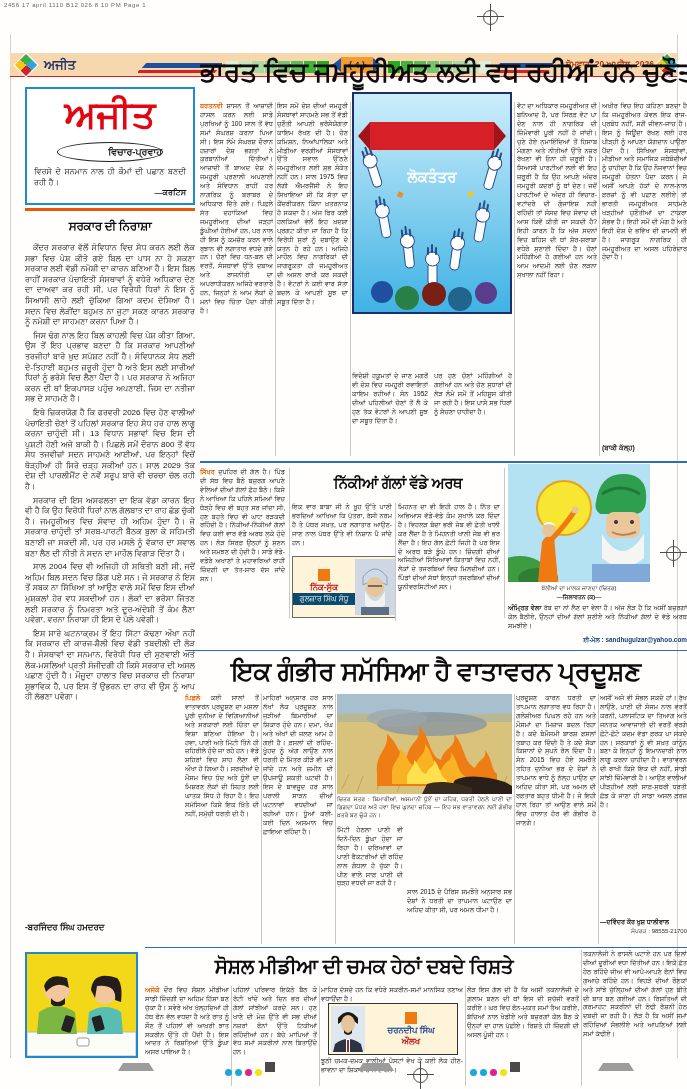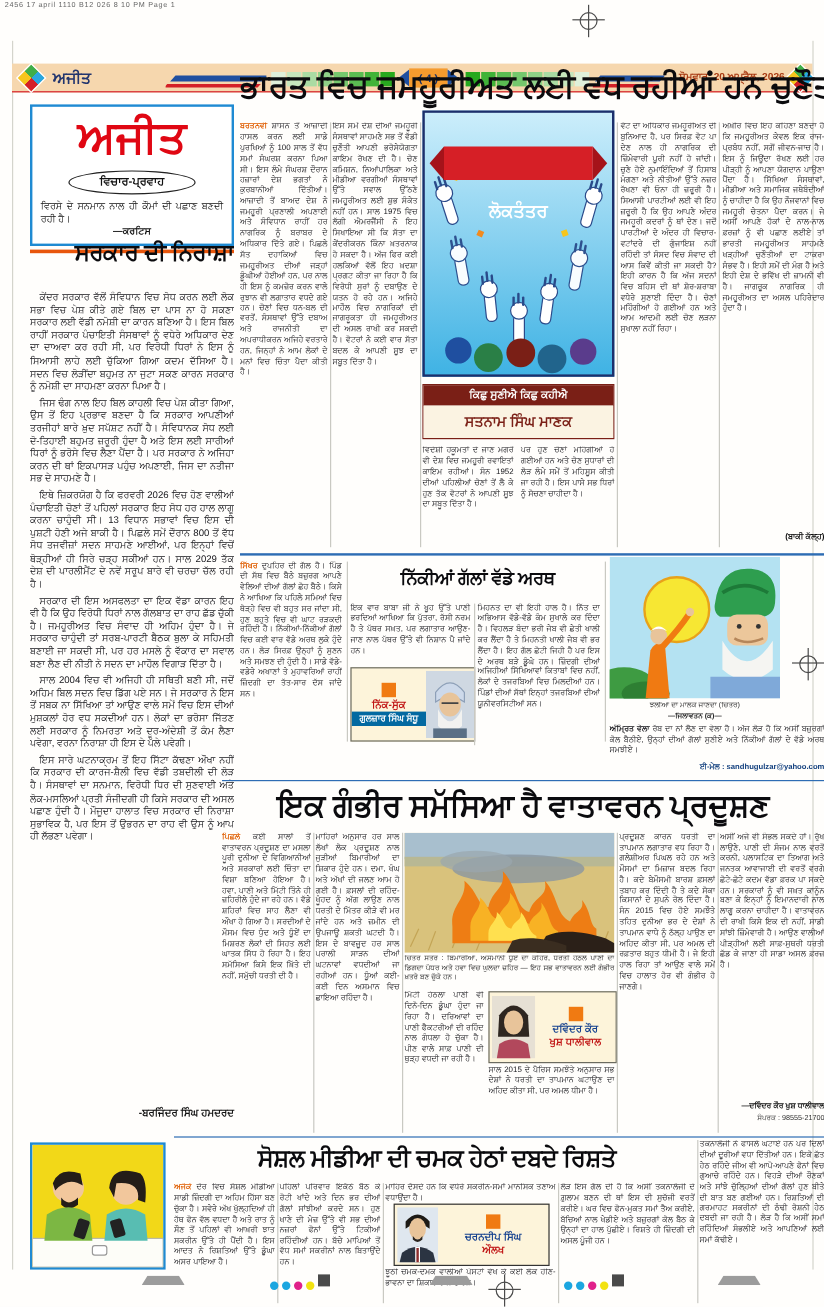--- a/index.html
+++ b/index.html
@@ -22,21 +22,21 @@
   .nm-blue{color:#15418f;font-weight:bold;}
   .nm-red{color:#c01414;font-weight:bold;}
   .gsq{width:12px;height:12px;margin-right:1px;display:inline-block;}
   .trap{position:absolute;width:36px;height:8px;background:#9c9c9c;
         clip-path:polygon(14% 0,86% 0,100% 100%,0 100%);}
   .dot{width:7px;height:7px;border-radius:50%;display:inline-block;margin-right:3px;}
   .cross{position:absolute;}
   .cross .c-circ{position:absolute;width:13px;height:13px;border:1px solid #4b4b4b;border-radius:50%;left:6px;top:6px;}
   .cross .c-h{position:absolute;width:27px;height:1px;background:#4b4b4b;left:0;top:12px;}
   .cross .c-v{position:absolute;width:1px;height:27px;background:#4b4b4b;left:13px;top:0;}
-  .sig{font-weight:bold;text-align:right;}
+  .sig{font-weight:bold;}
   p{margin:0 0 3px 0;text-indent:8px;}
 </style>
 </head>
 <body>
 
 <div id="sheet">
 
   <div class="abs" style="left:4px;top:2px;font-size:6px;color:#666;letter-spacing:.6px;">2456 17 april   1110 B12 026   8 10 PM   Page 1</div>
 
   <div class="cross" style="left:477px;top:4px;width:27px;height:27px;">
@@ -78,27 +78,27 @@
     </div>
     <div class="abs" style="left:520px;top:6px;width:124px;text-align:right;font-size:8.5px;font-weight:bold;color:#a83912;">ਸੋਮਵਾਰ, 20 ਅਪ੍ਰੈਲ, 2026</div>
     <div class="abs" style="left:649px;top:4px;width:16px;height:16px;transform:rotate(45deg);
          background:conic-gradient(#2aa7df 0 90deg,#d42027 90deg 180deg,#f6c51c 180deg 270deg,#3fae49 270deg 360deg);
          outline:1px solid #fff;"></div>
   </div>
 
   <div class="abs" style="left:25px;top:87px;width:170px;height:118px;border:2px solid #1f8ad2;background:#fff;box-sizing:border-box;">
     <div style="text-align:center;font-size:37px;font-weight:900;color:#e00713;line-height:48px;margin-top:2px;">ਅਜੀਤ</div>
     <div style="width:104px;height:18px;margin:3px auto 0 auto;border:1.5px solid #222;border-radius:50%;
-         text-align:center;font-size:9.5px;font-weight:bold;line-height:18px;color:#111;">ਵਿਚਾਰ-ਪ੍ਰਵਾਹ</div>
+         text-align:right;font-size:9.5px;font-weight:bold;line-height:18px;color:#111;">ਵਿਚਾਰ-ਪ੍ਰਵਾਹ</div>
     <div style="margin:5px 7px 0 7px;font-size:8px;line-height:10.5px;text-align:justify;color:#111;">ਵਿਰਸੇ ਦੇ ਸਨਮਾਨ ਨਾਲ ਹੀ ਕੌਮਾਂ ਦੀ ਪਛਾਣ ਬਣਦੀ ਰਹੀ ਹੈ।</div>
-    <div style="margin:0 7px;font-size:8px;font-weight:bold;text-align:center;color:#111;">—ਕਰਟਿਸ</div>
+    <div style="margin:0 7px;font-size:8px;font-weight:bold;text-align:right;color:#111;">—ਕਰਟਿਸ</div>
   </div>
   <div class="abs" style="left:25px;top:208px;width:170px;height:3px;background:#e8560c;"></div>
 
-  <div class="hl" style="left:25px;top:199px;width:170px;height:26px;font-size:19px;line-height:26px;text-align:right;">ਸਰਕਾਰ ਦੀ ਨਿਰਾਸ਼ਾ</div>
+  <div class="hl" style="left:25px;top:213px;width:170px;height:26px;font-size:12px;line-height:26px;">ਸਰਕਾਰ ਦੀ ਨਿਰਾਸ਼ਾ</div>
   <div class="col edit-col" style="left:25px;top:243px;width:170px;height:676px;">
     <p>ਕੇਂਦਰ ਸਰਕਾਰ ਵੱਲੋਂ ਸੰਵਿਧਾਨ ਵਿਚ ਸੋਧ ਕਰਨ ਲਈ ਲੋਕ ਸਭਾ ਵਿਚ ਪੇਸ਼ ਕੀਤੇ ਗਏ ਬਿਲ ਦਾ ਪਾਸ ਨਾ ਹੋ ਸਕਣਾ ਸਰਕਾਰ ਲਈ ਵੱਡੀ ਨਮੋਸ਼ੀ ਦਾ ਕਾਰਨ ਬਣਿਆ ਹੈ। ਇਸ ਬਿਲ ਰਾਹੀਂ ਸਰਕਾਰ ਪੰਚਾਇਤੀ ਸੰਸਥਾਵਾਂ ਨੂੰ ਵਧੇਰੇ ਅਧਿਕਾਰ ਦੇਣ ਦਾ ਦਾਅਵਾ ਕਰ ਰਹੀ ਸੀ, ਪਰ ਵਿਰੋਧੀ ਧਿਰਾਂ ਨੇ ਇਸ ਨੂੰ ਸਿਆਸੀ ਲਾਹੇ ਲਈ ਚੁੱਕਿਆ ਗਿਆ ਕਦਮ ਦੱਸਿਆ ਹੈ। ਸਦਨ ਵਿਚ ਲੋੜੀਂਦਾ ਬਹੁਮਤ ਨਾ ਜੁਟਾ ਸਕਣ ਕਾਰਨ ਸਰਕਾਰ ਨੂੰ ਨਮੋਸ਼ੀ ਦਾ ਸਾਹਮਣਾ ਕਰਨਾ ਪਿਆ ਹੈ।</p>
     <p>ਜਿਸ ਢੰਗ ਨਾਲ ਇਹ ਬਿਲ ਕਾਹਲੀ ਵਿਚ ਪੇਸ਼ ਕੀਤਾ ਗਿਆ, ਉਸ ਤੋਂ ਇਹ ਪ੍ਰਭਾਵ ਬਣਦਾ ਹੈ ਕਿ ਸਰਕਾਰ ਆਪਣੀਆਂ ਤਰਜੀਹਾਂ ਬਾਰੇ ਖ਼ੁਦ ਸਪੱਸ਼ਟ ਨਹੀਂ ਹੈ। ਸੰਵਿਧਾਨਕ ਸੋਧ ਲਈ ਦੋ-ਤਿਹਾਈ ਬਹੁਮਤ ਜ਼ਰੂਰੀ ਹੁੰਦਾ ਹੈ ਅਤੇ ਇਸ ਲਈ ਸਾਰੀਆਂ ਧਿਰਾਂ ਨੂੰ ਭਰੋਸੇ ਵਿਚ ਲੈਣਾ ਪੈਂਦਾ ਹੈ। ਪਰ ਸਰਕਾਰ ਨੇ ਅਜਿਹਾ ਕਰਨ ਦੀ ਥਾਂ ਇਕਪਾਸੜ ਪਹੁੰਚ ਅਪਣਾਈ, ਜਿਸ ਦਾ ਨਤੀਜਾ ਸਭ ਦੇ ਸਾਹਮਣੇ ਹੈ।</p>
     <p>ਇਥੇ ਜ਼ਿਕਰਯੋਗ ਹੈ ਕਿ ਫਰਵਰੀ 2026 ਵਿਚ ਹੋਣ ਵਾਲੀਆਂ ਪੰਚਾਇਤੀ ਚੋਣਾਂ ਤੋਂ ਪਹਿਲਾਂ ਸਰਕਾਰ ਇਹ ਸੋਧ ਹਰ ਹਾਲ ਲਾਗੂ ਕਰਨਾ ਚਾਹੁੰਦੀ ਸੀ। 13 ਵਿਧਾਨ ਸਭਾਵਾਂ ਵਿਚ ਇਸ ਦੀ ਪੁਸ਼ਟੀ ਹੋਣੀ ਅਜੇ ਬਾਕੀ ਹੈ। ਪਿਛਲੇ ਸਮੇਂ ਦੌਰਾਨ 800 ਤੋਂ ਵੱਧ ਸੋਧ ਤਜਵੀਜ਼ਾਂ ਸਦਨ ਸਾਹਮਣੇ ਆਈਆਂ, ਪਰ ਇਨ੍ਹਾਂ ਵਿਚੋਂ ਥੋੜ੍ਹੀਆਂ ਹੀ ਸਿਰੇ ਚੜ੍ਹ ਸਕੀਆਂ ਹਨ। ਸਾਲ 2029 ਤੱਕ ਦੇਸ਼ ਦੀ ਪਾਰਲੀਮੈਂਟ ਦੇ ਨਵੇਂ ਸਰੂਪ ਬਾਰੇ ਵੀ ਚਰਚਾ ਚੱਲ ਰਹੀ ਹੈ।</p>
     <p>ਸਰਕਾਰ ਦੀ ਇਸ ਅਸਫਲਤਾ ਦਾ ਇਕ ਵੱਡਾ ਕਾਰਨ ਇਹ ਵੀ ਹੈ ਕਿ ਉਹ ਵਿਰੋਧੀ ਧਿਰਾਂ ਨਾਲ ਗੱਲਬਾਤ ਦਾ ਰਾਹ ਛੱਡ ਚੁੱਕੀ ਹੈ। ਜਮਹੂਰੀਅਤ ਵਿਚ ਸੰਵਾਦ ਹੀ ਅਹਿਮ ਹੁੰਦਾ ਹੈ। ਜੇ ਸਰਕਾਰ ਚਾਹੁੰਦੀ ਤਾਂ ਸਰਬ-ਪਾਰਟੀ ਬੈਠਕ ਬੁਲਾ ਕੇ ਸਹਿਮਤੀ ਬਣਾਈ ਜਾ ਸਕਦੀ ਸੀ, ਪਰ ਹਰ ਮਸਲੇ ਨੂੰ ਵੱਕਾਰ ਦਾ ਸਵਾਲ ਬਣਾ ਲੈਣ ਦੀ ਨੀਤੀ ਨੇ ਸਦਨ ਦਾ ਮਾਹੌਲ ਵਿਗਾੜ ਦਿੱਤਾ ਹੈ।</p>
     <p>ਸਾਲ 2004 ਵਿਚ ਵੀ ਅਜਿਹੀ ਹੀ ਸਥਿਤੀ ਬਣੀ ਸੀ, ਜਦੋਂ ਅਹਿਮ ਬਿਲ ਸਦਨ ਵਿਚ ਡਿੱਗ ਪਏ ਸਨ। ਜੇ ਸਰਕਾਰ ਨੇ ਇਸ ਤੋਂ ਸਬਕ ਨਾ ਸਿੱਖਿਆ ਤਾਂ ਆਉਣ ਵਾਲੇ ਸਮੇਂ ਵਿਚ ਇਸ ਦੀਆਂ ਮੁਸ਼ਕਲਾਂ ਹੋਰ ਵਧ ਸਕਦੀਆਂ ਹਨ। ਲੋਕਾਂ ਦਾ ਭਰੋਸਾ ਜਿੱਤਣ ਲਈ ਸਰਕਾਰ ਨੂੰ ਨਿਮਰਤਾ ਅਤੇ ਦੂਰ-ਅੰਦੇਸ਼ੀ ਤੋਂ ਕੰਮ ਲੈਣਾ ਪਵੇਗਾ, ਵਰਨਾ ਨਿਰਾਸ਼ਾ ਹੀ ਇਸ ਦੇ ਪੱਲੇ ਪਵੇਗੀ।</p>
     <p>ਇਸ ਸਾਰੇ ਘਟਨਾਕ੍ਰਮ ਤੋਂ ਇਹ ਸਿੱਟਾ ਕੱਢਣਾ ਔਖਾ ਨਹੀਂ ਕਿ ਸਰਕਾਰ ਦੀ ਕਾਰਜ-ਸ਼ੈਲੀ ਵਿਚ ਵੱਡੀ ਤਬਦੀਲੀ ਦੀ ਲੋੜ ਹੈ। ਸੰਸਥਾਵਾਂ ਦਾ ਸਨਮਾਨ, ਵਿਰੋਧੀ ਧਿਰ ਦੀ ਸੁਣਵਾਈ ਅਤੇ ਲੋਕ-ਮਸਲਿਆਂ ਪ੍ਰਤੀ ਸੰਜੀਦਗੀ ਹੀ ਕਿਸੇ ਸਰਕਾਰ ਦੀ ਅਸਲ ਪਛਾਣ ਹੁੰਦੀ ਹੈ। ਮੌਜੂਦਾ ਹਾਲਾਤ ਵਿਚ ਸਰਕਾਰ ਦੀ ਨਿਰਾਸ਼ਾ ਸੁਭਾਵਿਕ ਹੈ, ਪਰ ਇਸ ਤੋਂ ਉਭਰਨ ਦਾ ਰਾਹ ਵੀ ਉਸ ਨੂੰ ਆਪ ਹੀ ਲੱਭਣਾ ਪਵੇਗਾ।</p>
   </div>
   <div class="abs sig" style="left:25px;top:922px;width:170px;font-size:8.5px;">-ਬਰਜਿੰਦਰ ਸਿੰਘ ਹਮਦਰਦ</div>
 
@@ -143,24 +143,20 @@
       <circle cx="108" cy="207" r="12" fill="#21648c"></circle>
       <circle cx="134" cy="201" r="11" fill="#5a3c8c"></circle>
       <polygon points="18,30 142,30 142,58 18,58" fill="#d61f26"></polygon>
       <polygon points="18,30 6,44 18,58" fill="#a5131a"></polygon>
       <polygon points="142,30 154,44 142,58" fill="#a5131a"></polygon>
       <rect x="0" y="0" width="160" height="222" fill="none" stroke="#1c2f6b" stroke-width="4"></rect>
     </svg>
     <div class="abs" style="left:20px;top:32px;width:120px;text-align:center;font-size:15px;font-weight:900;color:#fff;margin-top:44px;">ਲੋਕਤੰਤਰ</div>
   </div>
 
-  <div class="abs" style="left:352px;top:320px;width:160px;height:46px;border:1px solid #7a1f16;box-sizing:border-box;">
-    <div style="height:17px;background:#7a1f16;color:#fff;font-size:9px;font-weight:bold;text-align:center;line-height:17px;">ਕਿਛੁ ਸੁਣੀਐ ਕਿਛੁ ਕਹੀਐ</div>
-    <div style="height:27px;background:#fbf3e2;color:#7a1f16;font-size:12px;font-weight:900;text-align:center;line-height:27px;">ਸਤਨਾਮ ਸਿੰਘ ਮਾਣਕ</div>
-  </div>
 
   <div class="col" style="left:352px;top:372px;width:76px;height:84px;">ਵਿਦੇਸ਼ੀ ਹਕੂਮਤਾਂ ਦੇ ਜਾਣ ਮਗਰੋਂ ਵੀ ਦੇਸ਼ ਵਿਚ ਜਮਹੂਰੀ ਰਵਾਇਤਾਂ ਕਾਇਮ ਰਹੀਆਂ। ਸੰਨ 1952 ਦੀਆਂ ਪਹਿਲੀਆਂ ਚੋਣਾਂ ਤੋਂ ਲੈ ਕੇ ਹੁਣ ਤੱਕ ਵੋਟਰਾਂ ਨੇ ਆਪਣੀ ਸੂਝ ਦਾ ਸਬੂਤ ਦਿੱਤਾ ਹੈ।</div>
   <div class="col" style="left:434px;top:372px;width:78px;height:84px;">ਪਰ ਹੁਣ ਚੋਣਾਂ ਮਹਿੰਗੀਆਂ ਹੋ ਗਈਆਂ ਹਨ ਅਤੇ ਚੋਣ ਸੁਧਾਰਾਂ ਦੀ ਲੋੜ ਲੰਮੇ ਸਮੇਂ ਤੋਂ ਮਹਿਸੂਸ ਕੀਤੀ ਜਾ ਰਹੀ ਹੈ। ਇਸ ਪਾਸੇ ਸਭ ਧਿਰਾਂ ਨੂੰ ਸੋਚਣਾ ਚਾਹੀਦਾ ਹੈ।</div>
 
   <div class="col" style="left:517px;top:102px;width:80px;height:354px;">ਵੋਟ ਦਾ ਅਧਿਕਾਰ ਜਮਹੂਰੀਅਤ ਦੀ ਬੁਨਿਆਦ ਹੈ, ਪਰ ਸਿਰਫ਼ ਵੋਟ ਪਾ ਦੇਣ ਨਾਲ ਹੀ ਨਾਗਰਿਕ ਦੀ ਜ਼ਿੰਮੇਵਾਰੀ ਪੂਰੀ ਨਹੀਂ ਹੋ ਜਾਂਦੀ। ਚੁਣੇ ਹੋਏ ਨੁਮਾਇੰਦਿਆਂ ਤੋਂ ਹਿਸਾਬ ਮੰਗਣਾ ਅਤੇ ਨੀਤੀਆਂ ਉੱਤੇ ਨਜ਼ਰ ਰੱਖਣਾ ਵੀ ਓਨਾ ਹੀ ਜ਼ਰੂਰੀ ਹੈ। ਸਿਆਸੀ ਪਾਰਟੀਆਂ ਲਈ ਵੀ ਇਹ ਜ਼ਰੂਰੀ ਹੈ ਕਿ ਉਹ ਆਪਣੇ ਅੰਦਰ ਜਮਹੂਰੀ ਕਦਰਾਂ ਨੂੰ ਥਾਂ ਦੇਣ। ਜਦੋਂ ਪਾਰਟੀਆਂ ਦੇ ਅੰਦਰ ਹੀ ਵਿਚਾਰ-ਵਟਾਂਦਰੇ ਦੀ ਗੁੰਜਾਇਸ਼ ਨਹੀਂ ਰਹਿੰਦੀ ਤਾਂ ਸੰਸਦ ਵਿਚ ਸੰਵਾਦ ਦੀ ਆਸ ਕਿਵੇਂ ਕੀਤੀ ਜਾ ਸਕਦੀ ਹੈ? ਇਹੀ ਕਾਰਨ ਹੈ ਕਿ ਅੱਜ ਸਦਨਾਂ ਵਿਚ ਬਹਿਸ ਦੀ ਥਾਂ ਸ਼ੋਰ-ਸ਼ਰਾਬਾ ਵਧੇਰੇ ਸੁਣਾਈ ਦਿੰਦਾ ਹੈ। ਚੋਣਾਂ ਮਹਿੰਗੀਆਂ ਹੋ ਗਈਆਂ ਹਨ ਅਤੇ ਆਮ ਆਦਮੀ ਲਈ ਚੋਣ ਲੜਨਾ ਸੁਖਾਲਾ ਨਹੀਂ ਰਿਹਾ।</div>
   <div class="col" style="left:602px;top:102px;width:85px;height:340px;">ਅਖ਼ੀਰ ਵਿਚ ਇਹ ਕਹਿਣਾ ਬਣਦਾ ਹੈ ਕਿ ਜਮਹੂਰੀਅਤ ਕੇਵਲ ਇਕ ਰਾਜ-ਪ੍ਰਬੰਧ ਨਹੀਂ, ਸਗੋਂ ਜੀਵਨ-ਜਾਚ ਹੈ। ਇਸ ਨੂੰ ਜਿਊਂਦਾ ਰੱਖਣ ਲਈ ਹਰ ਪੀੜ੍ਹੀ ਨੂੰ ਆਪਣਾ ਯੋਗਦਾਨ ਪਾਉਣਾ ਪੈਂਦਾ ਹੈ। ਸਿੱਖਿਆ ਸੰਸਥਾਵਾਂ, ਮੀਡੀਆ ਅਤੇ ਸਮਾਜਿਕ ਜਥੇਬੰਦੀਆਂ ਨੂੰ ਚਾਹੀਦਾ ਹੈ ਕਿ ਉਹ ਨੌਜਵਾਨਾਂ ਵਿਚ ਜਮਹੂਰੀ ਚੇਤਨਾ ਪੈਦਾ ਕਰਨ। ਜੇ ਅਸੀਂ ਆਪਣੇ ਹੱਕਾਂ ਦੇ ਨਾਲ-ਨਾਲ ਫ਼ਰਜ਼ਾਂ ਨੂੰ ਵੀ ਪਛਾਣ ਲਈਏ ਤਾਂ ਭਾਰਤੀ ਜਮਹੂਰੀਅਤ ਸਾਹਮਣੇ ਖੜ੍ਹੀਆਂ ਚੁਣੌਤੀਆਂ ਦਾ ਟਾਕਰਾ ਸੰਭਵ ਹੈ। ਇਹੀ ਸਮੇਂ ਦੀ ਮੰਗ ਹੈ ਅਤੇ ਇਹੀ ਦੇਸ਼ ਦੇ ਭਵਿੱਖ ਦੀ ਜ਼ਾਮਨੀ ਵੀ ਹੈ। ਜਾਗਰੂਕ ਨਾਗਰਿਕ ਹੀ ਜਮਹੂਰੀਅਤ ਦਾ ਅਸਲ ਪਹਿਰੇਦਾਰ ਹੁੰਦਾ ਹੈ।</div>
   <div class="abs sig" style="left:602px;top:444px;width:85px;font-size:6.8px;">(ਬਾਕੀ ਕੱਲ੍ਹ)</div>
 
   <div class="vrule" style="left:275px;top:102px;height:354px;"></div>
   <div class="vrule" style="left:350px;top:102px;height:354px;"></div>
@@ -172,21 +168,21 @@
   <div class="col" style="left:200px;top:468px;width:85px;height:156px;">
     <span class="lead">ਸਿੱਖਰ</span><span> ਦੁਪਹਿਰ ਦੀ ਗੱਲ ਹੈ। ਪਿੰਡ ਦੀ ਸੱਥ ਵਿਚ ਬੈਠੇ ਬਜ਼ੁਰਗ ਆਪਣੇ ਵੇਲਿਆਂ ਦੀਆਂ ਗੱਲਾਂ ਛੋਹ ਬੈਠੇ। ਕਿਸੇ ਨੇ ਆਖਿਆ ਕਿ ਪਹਿਲੇ ਸਮਿਆਂ ਵਿਚ ਥੋੜ੍ਹੇ ਵਿਚ ਵੀ ਬਹੁਤ ਸਰ ਜਾਂਦਾ ਸੀ, ਹੁਣ ਬਹੁਤੇ ਵਿਚ ਵੀ ਘਾਟ ਰੜਕਦੀ ਰਹਿੰਦੀ ਹੈ। ਨਿੱਕੀਆਂ-ਨਿੱਕੀਆਂ ਗੱਲਾਂ ਵਿਚ ਕਈ ਵਾਰ ਵੱਡੇ ਅਰਥ ਲੁਕੇ ਹੁੰਦੇ ਹਨ। ਲੋੜ ਸਿਰਫ਼ ਉਨ੍ਹਾਂ ਨੂੰ ਸੁਣਨ ਅਤੇ ਸਮਝਣ ਦੀ ਹੁੰਦੀ ਹੈ। ਸਾਡੇ ਵੱਡੇ-ਵਡੇਰੇ ਅਖਾਣਾਂ ਤੇ ਮੁਹਾਵਰਿਆਂ ਰਾਹੀਂ ਜ਼ਿੰਦਗੀ ਦਾ ਤੱਤ-ਸਾਰ ਦੱਸ ਜਾਂਦੇ ਸਨ।</span>
   </div>
   <div class="hl" style="left:292px;top:467px;width:212px;height:32px;font-size:15px;line-height:32px;">ਨਿੱਕੀਆਂ ਗੱਲਾਂ ਵੱਡੇ ਅਰਥ</div>
   <div class="col" style="left:292px;top:503px;width:100px;height:50px;">ਇਕ ਵਾਰ ਬਾਬਾ ਜੀ ਨੇ ਖੂਹ ਉੱਤੇ ਪਾਣੀ ਭਰਦਿਆਂ ਆਖਿਆ ਕਿ ਪੁੱਤਰਾ, ਰੱਸੀ ਨਰਮ ਹੈ ਤੇ ਪੱਥਰ ਸਖ਼ਤ, ਪਰ ਲਗਾਤਾਰ ਆਉਣ-ਜਾਣ ਨਾਲ ਪੱਥਰ ਉੱਤੇ ਵੀ ਨਿਸ਼ਾਨ ਪੈ ਜਾਂਦੇ ਹਨ।</div>
 
   <div class="author-box" style="left:292px;top:556px;width:102px;height:60px;">
     <div style="flex:1;text-align:center;">
       <div class="orange-sq"></div>
       <div style="font-size:8.5px;font-weight:900;color:#c01414;">ਨਿੱਕ-ਸੁੱਕ</div>
-      <div style="font-size:7.5px;font-weight:bold;color:#fff;background:#0369a1;padding:1px 0;">ਗੁਲਜ਼ਾਰ ਸਿੰਘ ਸੰਧੂ</div>
+      <div style="font-size:7.5px;font-weight:normal;color:#fff;background:#0c4a6e;padding:1px 0;">ਗੁਲਜ਼ਾਰ ਸਿੰਘ ਸੰਧੂ</div>
     </div>
     <svg width="40" height="56" viewBox="0 0 40 56" style="flex:0 0 40px;">
       <rect width="40" height="56" fill="#cfd8e2"></rect>
       <path d="M8,18 Q20,2 32,18 L32,26 Q20,18 8,26 Z" fill="#cdd9ea" stroke="#8ea0b8" stroke-width="1"></path>
       <ellipse cx="20" cy="28" rx="9" ry="10" fill="#e8c49a"></ellipse>
       <path d="M10,32 Q20,52 30,32 L30,46 Q20,56 10,46 Z" fill="#f2f2f0"></path>
       <line x1="13" y1="27" x2="27" y2="27" stroke="#444" stroke-width="1.4"></line>
       <rect x="6" y="48" width="28" height="8" fill="#5a6f85"></rect>
     </svg>
   </div>
@@ -248,33 +244,20 @@
     <path d="M40,78 C38,60 52,56 50,40 C62,50 60,60 70,62 C74,46 84,48 82,32 C94,44 92,62 104,66 C108,52 120,54 117,40 C128,52 126,68 138,74 C142,64 150,66 148,56 C156,66 154,76 160,80 L160,92 L40,92 Z" fill="#ee7d14"></path>
     <path d="M55,80 C54,68 64,66 63,54 C72,62 70,70 78,72 C81,60 89,62 88,50 C97,60 95,72 104,76 C108,66 116,68 114,58 C122,68 120,78 128,82 L128,90 L55,90 Z" fill="#f8b224"></path>
     <path d="M70,84 C70,76 78,74 77,66 C84,72 82,78 89,80 C92,72 98,74 97,66 C104,74 102,82 110,86 L110,90 L70,90 Z" fill="#ffe04f"></path>
     <path d="M118,86 C130,80 150,82 168,88 L175,92 L175,100 L110,100 Z" fill="#2b2018"></path>
     <path d="M90,90 C100,86 120,88 135,94 L135,100 L85,100 Z" fill="#3a2d20"></path>
   </svg>
   <div class="abs caption" style="left:337px;top:796px;width:175px;height:26px;">ਚਿਤਰ ਸਤਰ : ਬਿਮਾਰੀਆਂ, ਅਸਮਾਨੀ ਧੂੰਏਂ ਦਾ ਕਹਿਰ, ਧਰਤੀ ਹੇਠਲੇ ਪਾਣੀ ਦਾ ਡਿਗਦਾ ਪੱਧਰ ਅਤੇ ਹਵਾ ਵਿਚ ਘੁਲਦਾ ਜ਼ਹਿਰ — ਇਹ ਸਭ ਵਾਤਾਵਰਨ ਲਈ ਗੰਭੀਰ ਖ਼ਤਰੇ ਬਣ ਚੁੱਕੇ ਹਨ।</div>
 
   <div class="col" style="left:337px;top:826px;width:66px;height:118px;">ਮਿੱਟੀ ਹੇਠਲਾ ਪਾਣੀ ਵੀ ਦਿਨੋ-ਦਿਨ ਡੂੰਘਾ ਹੁੰਦਾ ਜਾ ਰਿਹਾ ਹੈ। ਦਰਿਆਵਾਂ ਦਾ ਪਾਣੀ ਫੈਕਟਰੀਆਂ ਦੀ ਰਹਿੰਦ ਨਾਲ ਗੰਧਲਾ ਹੋ ਚੁੱਕਾ ਹੈ। ਪੀਣ ਵਾਲੇ ਸਾਫ਼ ਪਾਣੀ ਦੀ ਥੁੜ੍ਹ ਵਧਦੀ ਜਾ ਰਹੀ ਹੈ।</div>
 
-  <div class="author-box" style="left:407px;top:826px;width:105px;height:58px;">
-    <svg width="36" height="52" viewBox="0 0 36 52" style="flex:0 0 36px;margin-left:2px;">
-      <rect width="36" height="52" fill="#e6e0d4"></rect>
-      <path d="M6,16 Q18,0 30,16 L31,34 L5,34 Z" fill="#2e2620"></path>
-      <ellipse cx="18" cy="22" rx="8" ry="10" fill="#e8c49a"></ellipse>
-      <path d="M6,40 Q18,32 30,40 L32,52 L4,52 Z" fill="#b2485c"></path>
-    </svg>
-    <div style="flex:1;text-align:center;">
-      <div class="orange-sq"></div>
-      <div style="font-size:8.5px;" class="nm-blue">ਦਵਿੰਦਰ ਕੌਰ</div>
-      <div style="font-size:8.5px;" class="nm-red">ਖੁਸ਼ ਧਾਲੀਵਾਲ</div>
-    </div>
-  </div>
   <div class="col" style="left:407px;top:888px;width:105px;height:56px;">ਸਾਲ 2015 ਦੇ ਪੈਰਿਸ ਸਮਝੌਤੇ ਅਨੁਸਾਰ ਸਭ ਦੇਸ਼ਾਂ ਨੇ ਧਰਤੀ ਦਾ ਤਾਪਮਾਨ ਘਟਾਉਣ ਦਾ ਅਹਿਦ ਕੀਤਾ ਸੀ, ਪਰ ਅਮਲ ਧੀਮਾ ਹੈ।</div>
 
   <div class="col" style="left:516px;top:694px;width:80px;height:250px;">ਪ੍ਰਦੂਸ਼ਣ ਕਾਰਨ ਧਰਤੀ ਦਾ ਤਾਪਮਾਨ ਲਗਾਤਾਰ ਵਧ ਰਿਹਾ ਹੈ। ਗਲੇਸ਼ੀਅਰ ਪਿਘਲ ਰਹੇ ਹਨ ਅਤੇ ਮੌਸਮਾਂ ਦਾ ਮਿਜ਼ਾਜ ਬਦਲ ਰਿਹਾ ਹੈ। ਕਦੇ ਬੇਮੌਸਮੀ ਬਾਰਸ਼ ਫ਼ਸਲਾਂ ਤਬਾਹ ਕਰ ਦਿੰਦੀ ਹੈ ਤੇ ਕਦੇ ਸੋਕਾ ਕਿਸਾਨਾਂ ਦੇ ਸੁਪਨੇ ਰੋਲ ਦਿੰਦਾ ਹੈ। ਸੰਨ 2015 ਵਿਚ ਹੋਏ ਸਮਝੌਤੇ ਤਹਿਤ ਦੁਨੀਆ ਭਰ ਦੇ ਦੇਸ਼ਾਂ ਨੇ ਤਾਪਮਾਨ ਵਾਧੇ ਨੂੰ ਠੱਲ੍ਹ ਪਾਉਣ ਦਾ ਅਹਿਦ ਕੀਤਾ ਸੀ, ਪਰ ਅਮਲ ਦੀ ਰਫ਼ਤਾਰ ਬਹੁਤ ਧੀਮੀ ਹੈ। ਜੇ ਇਹੀ ਹਾਲ ਰਿਹਾ ਤਾਂ ਆਉਣ ਵਾਲੇ ਸਮੇਂ ਵਿਚ ਹਾਲਾਤ ਹੋਰ ਵੀ ਗੰਭੀਰ ਹੋ ਜਾਣਗੇ।</div>
   <div class="col" style="left:600px;top:694px;width:87px;height:222px;">ਅਸੀਂ ਅਜੇ ਵੀ ਸੰਭਲ ਸਕਦੇ ਹਾਂ। ਰੁੱਖ ਲਾਉਣੇ, ਪਾਣੀ ਦੀ ਸੰਜਮ ਨਾਲ ਵਰਤੋਂ ਕਰਨੀ, ਪਲਾਸਟਿਕ ਦਾ ਤਿਆਗ ਅਤੇ ਜਨਤਕ ਆਵਾਜਾਈ ਦੀ ਵਰਤੋਂ ਵਰਗੇ ਛੋਟੇ-ਛੋਟੇ ਕਦਮ ਵੱਡਾ ਫ਼ਰਕ ਪਾ ਸਕਦੇ ਹਨ। ਸਰਕਾਰਾਂ ਨੂੰ ਵੀ ਸਖ਼ਤ ਕਾਨੂੰਨ ਬਣਾ ਕੇ ਇਨ੍ਹਾਂ ਨੂੰ ਇਮਾਨਦਾਰੀ ਨਾਲ ਲਾਗੂ ਕਰਨਾ ਚਾਹੀਦਾ ਹੈ। ਵਾਤਾਵਰਨ ਦੀ ਰਾਖੀ ਕਿਸੇ ਇਕ ਦੀ ਨਹੀਂ, ਸਾਡੀ ਸਾਂਝੀ ਜ਼ਿੰਮੇਵਾਰੀ ਹੈ। ਆਉਣ ਵਾਲੀਆਂ ਪੀੜ੍ਹੀਆਂ ਲਈ ਸਾਫ਼-ਸੁਥਰੀ ਧਰਤੀ ਛੱਡ ਕੇ ਜਾਣਾ ਹੀ ਸਾਡਾ ਅਸਲ ਫ਼ਰਜ਼ ਹੈ।</div>
   <div class="abs sig" style="left:600px;top:918px;width:87px;font-size:6.4px;">—ਦਵਿੰਦਰ ਕੌਰ ਖੁਸ਼ ਧਾਲੀਵਾਲ</div>
   <div class="abs" style="left:600px;top:928px;width:87px;font-size:6px;text-align:right;color:#333;">ਸੰਪਰਕ : 98555-21700</div>
 
   <div class="vrule" style="left:261px;top:694px;height:250px;"></div>
   <div class="vrule" style="left:335px;top:694px;height:250px;"></div>
   <div class="vrule" style="left:514px;top:694px;height:250px;"></div>

